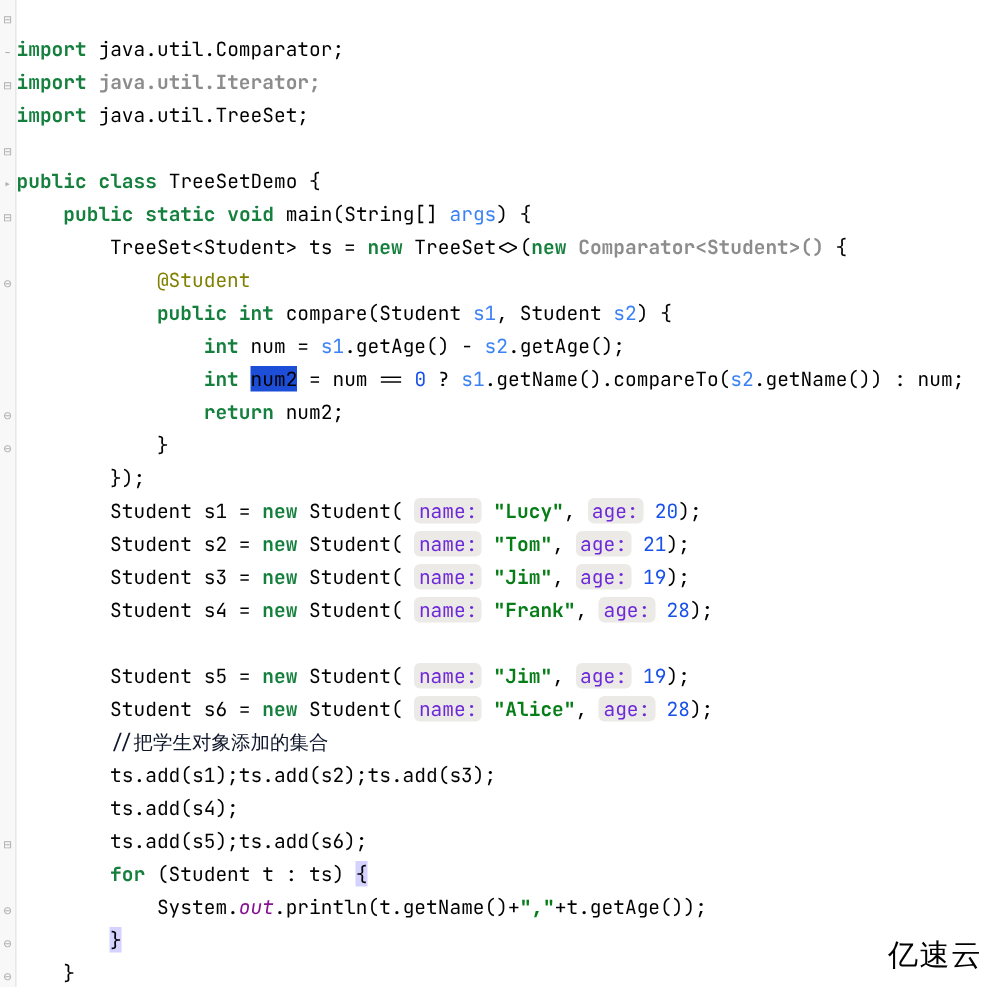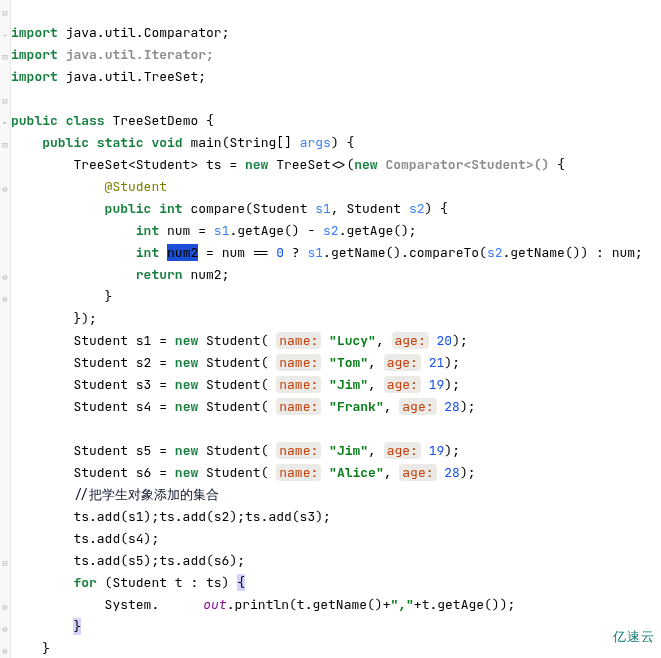--- a/index.html
+++ b/index.html
@@ -26,30 +26,30 @@
   .code {
     padding-left: 11px;
     white-space: pre;
     color: #000;
   }
   .kw   { color: #15803d; font-weight: bold; }
   .str  { color: #067d17; font-weight: bold; }
   .num  { color: #1750eb; }
   .ann  { color: #808000; }
   .gray { color: #8c8c8c; font-weight: bold; }
-  .hint { background:#eceae6; color:#c2410c; border-radius:4px; padding:0 3px; font-style:normal;margin-top:44px;}
-  .fld  { color:#871094; font-style: italic; margin-left: 44px;}
+  .hint { background:#eceae6; color:#6d28d9; border-radius:4px; padding:0 3px; font-style:normal;margin-top:44px;}
+  .fld  { color:#871094; font-style: italic;}
   .param{ color:#3b82f6; }
   .cmt  { color:#0f172a; }
   .hl   { background:#1d4ed8; }
   .caret{ background:#d6d2ff; }
   .watermark {
     position:absolute;
     right:6px; bottom:10px;
-    font-size:13px; color:#0f766e;
+    font-size:20px; color:#000000;
     font-family: sans-serif;
     letter-spacing:1px;
   }
   .gm { position:absolute; left:1px; font-size:9px; color:#b0b0b0; width:8px; text-align:center;}
 </style>
 </head>
 <body>
 
 <div class="gutter">
   <span class="gm" style="top:2px">⊟</span>

